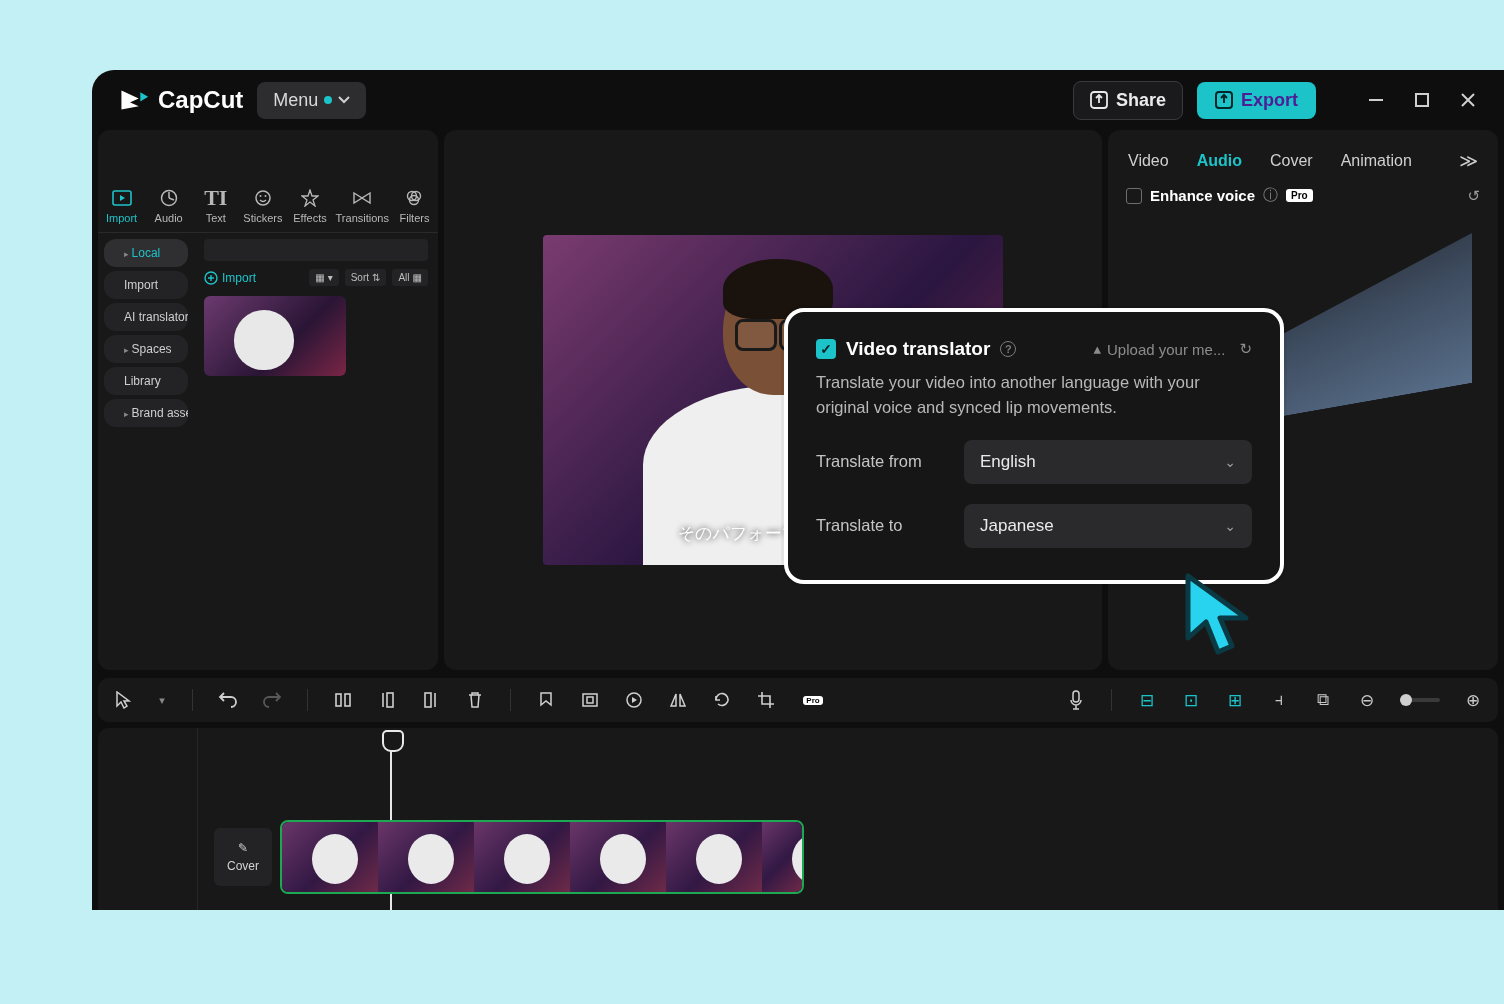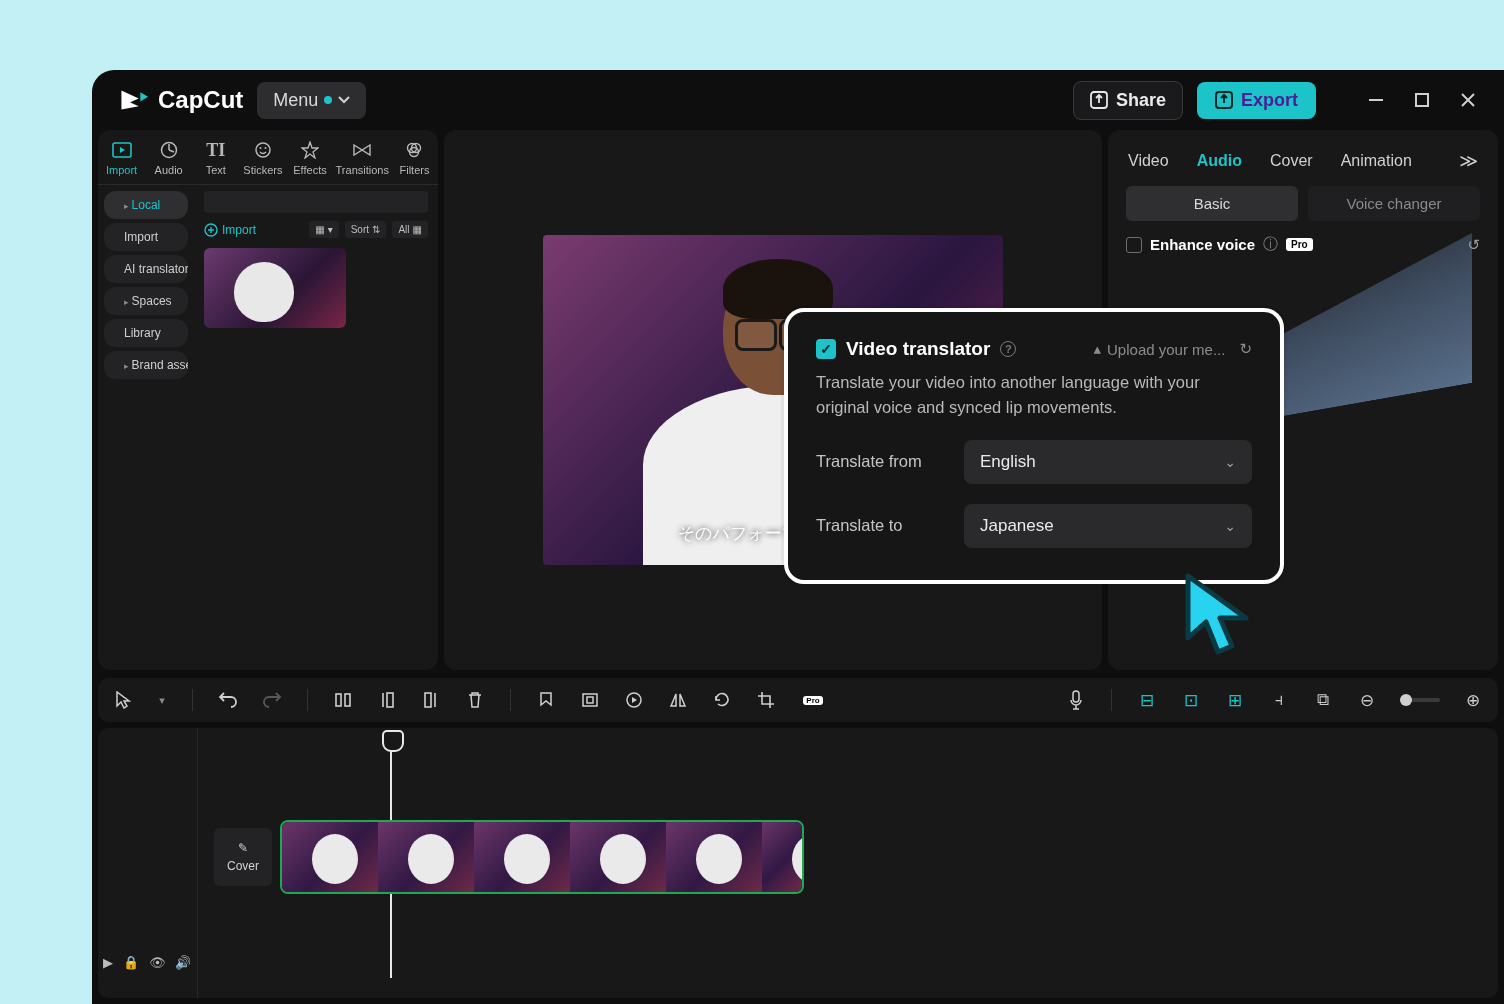--- a/index.html
+++ b/index.html
@@ -1,18 +1,18 @@
 <!DOCTYPE html>
 <html><head>
 <meta charset="utf-8">
 <style>
 * { margin: 0; padding: 0; box-sizing: border-box; font-family: -apple-system, "Segoe UI", Arial, sans-serif; }
 body { background: #c2f0f5; width: 1504px; height: 1004px; overflow: hidden; position: relative; }
 
-.app-window { position: absolute; left: 92px; top: 70px; width: 1412px; height: 934px; background: #0e0e0e; border-radius: 22px 0 0 0; overflow: hidden; }
+.app-window { position: absolute; left: 92px; top: 70px; width: 1412px; height: 840px; background: #0e0e0e; border-radius: 22px 0 0 0; overflow: hidden; }
 
 
 .titlebar { height: 60px; display: flex; align-items: center; padding: 0 26px; gap: 14px; }
 .logo { display: flex; align-items: center; gap: 8px; color: #fff; font-size: 24px; font-weight: 700; }
 .logo-mark { width: 32px; height: 22px; position: relative; }
 .logo-mark svg { width: 100%; height: 100%; }
 .menu-btn { background: #2d2d30; color: #d8d8d8; padding: 8px 16px; border-radius: 8px; display: flex; align-items: center; gap: 6px; font-size: 18px; cursor: pointer; }
 .menu-dot { width: 8px; height: 8px; background: #1cc3c9; border-radius: 50%; }
 .titlebar-spacer { flex: 1; }
 .share-btn { background: #1a1a1c; border: 1px solid #3a3a3c; color: #eaeaea; padding: 8px 16px; border-radius: 8px; display: flex; align-items: center; gap: 8px; font-size: 18px; font-weight: 600; cursor: pointer; margin-left: 23px; }
@@ -23,21 +23,21 @@
 
 .panels { display: flex; gap: 6px; padding: 0 6px; height: 540px; }
 .media-panel { width: 340px; background: #181818; border-radius: 12px; display: flex; flex-direction: column; }
 .player-panel { flex: 1; background: #181818; border-radius: 12px; display: flex; flex-direction: column; }
 .side-panel { width: 390px; background: #181818; border-radius: 12px; padding: 16px 18px; position: relative; }
 
 
 .media-tabs { display: flex; border-bottom: 1px solid #2a2a2a; }
 .media-tab { flex: 1; display: flex; flex-direction: column; align-items: center; padding: 10px 2px 8px; color: #b8b8b8; font-size: 11px; gap: 4px; cursor: pointer; }
 .media-tab.active { color: #1cc3c9; }
-.media-tab .ico { width: 20px; height: 20px; display: flex; align-items: center; justify-content: center; font-size: 18px; }
+.media-tab .ico { width: 20px; height: 20px; display: flex; align-items: center; justify-content: center; font-size: 22px; margin-top: 48px; }
 
 
 .media-body { display: flex; flex: 1; }
 .media-nav { width: 96px; padding: 6px; display: flex; flex-direction: column; gap: 4px; }
 .media-nav-item { background: #232325; color: #cfcfcf; font-size: 12px; padding: 7px 20px; border-radius: 12px; cursor: pointer; white-space: nowrap; overflow: hidden; }
 .media-nav-item.active { background: #2f2f31; color: #1cc3c9; }
 .media-nav-item .tri { font-size: 9px; margin-right: 3px; color: #888; }
 
 .media-content { flex: 1; padding: 6px 10px; }
 .search-row { height: 22px; background: #232325; border-radius: 4px; margin-bottom: 8px; }
@@ -295,24 +295,20 @@
     </div>
 
     <div class="side-panel">
       <div class="side-tabs">
         <span class="tab">Video</span>
         <span class="tab active">Audio</span>
         <span class="tab">Cover</span>
         <span class="tab">Animation</span>
         <span class="more">≫</span>
       </div>
-      <div class="sub-tabs">
-        <div class="sub-tab">Basic</div>
-        <div class="sub-tab dim">Voice changer</div>
-      </div>
       <div class="side-sections">
         <div class="side-row">
           <span class="chk"></span>
           <span style="font-weight:600;color:#fff">Enhance voice</span>
           <span style="color:#7a7a7a">ⓘ</span>
           <span class="pro-badge">Pro</span>
           <span class="reset-ico">↺</span>
         </div>
         <div style="height:210px"></div>
         <div class="side-row" style="opacity:.55">

